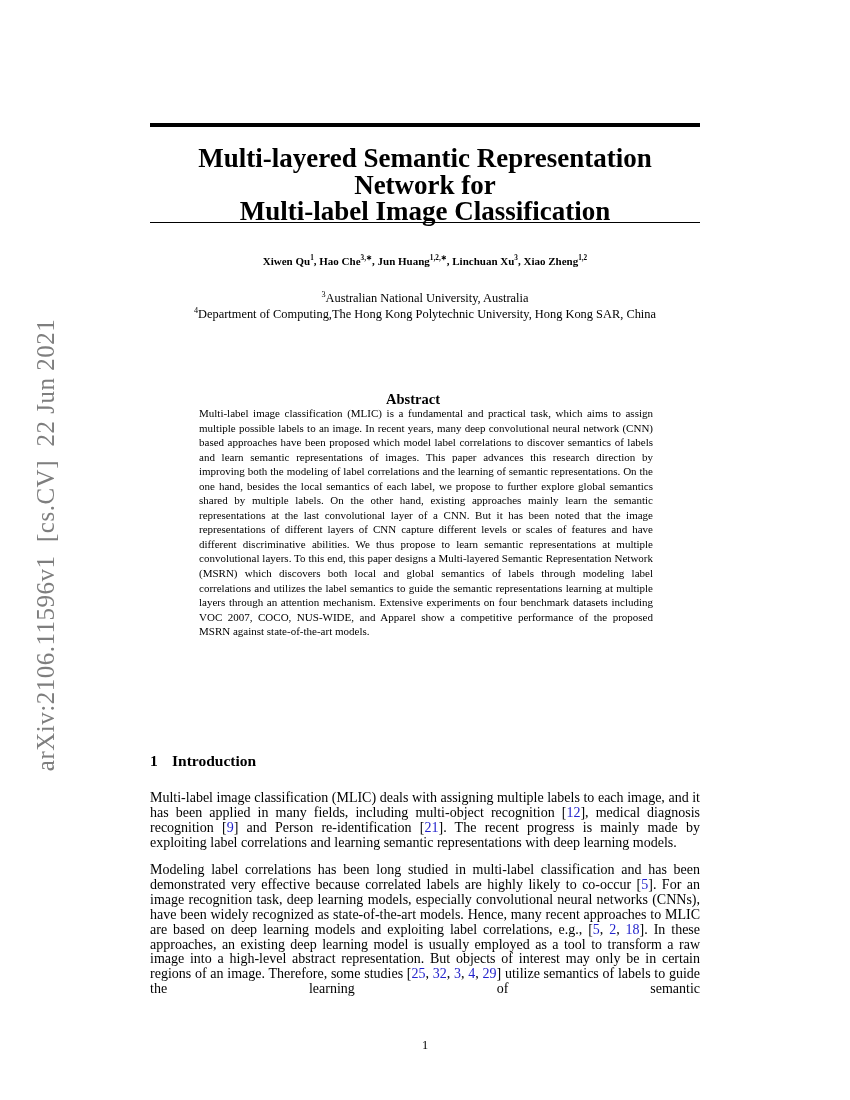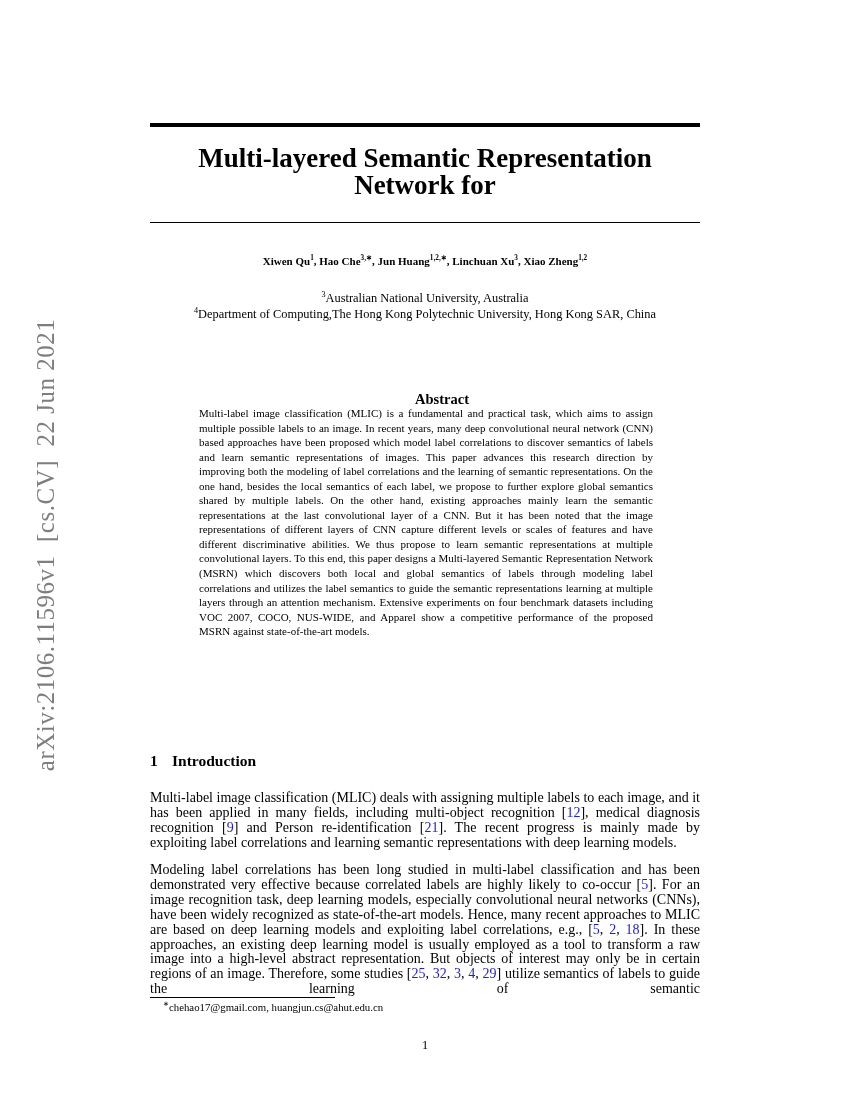--- a/index.html
+++ b/index.html
@@ -21,21 +21,21 @@
   .authors {
     position:absolute; left:150px; top:255px; width:550px; text-align:center;
     font-weight:bold; font-size:11px;
   }
   sup { font-size:0.66em; line-height:0; vertical-align:super; }
   .affils {
     position:absolute; left:150px; top:290px; width:550px; text-align:center;
     font-size:12.4px; line-height:16.4px;
   }
   .abstract-heading {
-    position:absolute; left:167px; top:391px; width:550px; text-align:center;
+    position:absolute; left:138px; top:391px; width:550px; text-align:center;
     font-weight:bold; font-size:14.5px;
   }
   .abstract-body {
     position:absolute; left:199px; top:406px; width:454px;
     text-align:justify; font-size:11px; line-height:14.55px;
   }
   .section-heading {
     position:absolute; left:150px; top:752px; width:550px;
     font-weight:bold; font-size:15.5px;
   }
@@ -56,20 +56,21 @@
 <body>
 
 <div class="page">
 
   <div class="watermark" style="color: rgb(126, 126, 126);">arXiv:2106.11596v1  [cs.CV]  22 Jun 2021</div>
 
   <div class="topbar"></div>
 
   <div class="title">
     <div>Multi-layered Semantic Representation Network for</div>
+    <div>Multi-label Image Classification</div>
   </div>
 
   <div class="title-rule"></div>
 
   <div class="authors">
     <span><span>Xiwen Qu</span><sup>1</sup><span>, </span></span><span><span>Hao Che</span><sup>3,∗</sup><span>, </span></span><span><span>Jun Huang</span><sup>1,2,∗</sup><span>, </span></span><span><span>Linchuan Xu</span><sup>3</sup><span>, </span></span><span><span>Xiao Zheng</span><sup>1,2</sup><span></span></span>
   </div>
 
   <div class="affils">
     <div><sup>3</sup><span>Australian National University, Australia</span></div>
@@ -81,20 +82,16 @@
   <div class="abstract-body">Multi-label image classification (MLIC) is a fundamental and practical task, which aims to assign multiple possible labels to an image. In recent years, many deep convolutional neural network (CNN) based approaches have been proposed which model label correlations to discover semantics of labels and learn semantic representations of images. This paper advances this research direction by improving both the modeling of label correlations and the learning of semantic representations. On the one hand, besides the local semantics of each label, we propose to further explore global semantics shared by multiple labels. On the other hand, existing approaches mainly learn the semantic representations at the last convolutional layer of a CNN. But it has been noted that the image representations of different layers of CNN capture different levels or scales of features and have different discriminative abilities. We thus propose to learn semantic representations at multiple convolutional layers. To this end, this paper designs a Multi-layered Semantic Representation Network (MSRN) which discovers both local and global semantics of labels through modeling label correlations and utilizes the label semantics to guide the semantic representations learning at multiple layers through an attention mechanism. Extensive experiments on four benchmark datasets including VOC 2007, COCO, NUS-WIDE, and Apparel show a competitive performance of the proposed MSRN against state-of-the-art models.</div>
 
   <div class="section-heading">
     <span class="section-number">1</span><span>Introduction</span>
   </div>
 
   <div class="body-para para1">Multi-label image classification (MLIC) deals with assigning multiple labels to each image, and it has been applied in many fields, including multi-object recognition [<span class="cite" style="color: rgb(34, 34, 204);">12</span>], medical diagnosis recognition [<span class="cite" style="color: rgb(34, 34, 204);">9</span>] and Person re-identification [<span class="cite" style="color: rgb(34, 34, 204);">21</span>]. The recent progress is mainly made by exploiting label correlations and learning semantic representations with deep learning models.</div>
 
   <div class="body-para para2">Modeling label correlations has been long studied in multi-label classification and has been demonstrated very effective because correlated labels are highly likely to co-occur [<span class="cite" style="color: rgb(34, 34, 204);">5</span>]. For an image recognition task, deep learning models, especially convolutional neural networks (CNNs), have been widely recognized as state-of-the-art models. Hence, many recent approaches to MLIC are based on deep learning models and exploiting label correlations, e.g., [<span class="cite" style="color: rgb(34, 34, 204);">5</span>, <span class="cite" style="color: rgb(34, 34, 204);">2</span>, <span class="cite" style="color: rgb(34, 34, 204);">18</span>]. In these approaches, an existing deep learning model is usually employed as a tool to transform a raw image into a high-level abstract representation. But objects of interest may only be in certain regions of an image. Therefore, some studies [<span class="cite" style="color: rgb(34, 34, 204);">25</span>, <span class="cite" style="color: rgb(34, 34, 204);">32</span>, <span class="cite" style="color: rgb(34, 34, 204);">3</span>, <span class="cite" style="color: rgb(34, 34, 204);">4</span>, <span class="cite" style="color: rgb(34, 34, 204);">29</span>] utilize semantics of labels to guide the learning of semantic</div>
 
-  <div class="footnote">
-    <div class="footnote-rule"></div>
-    <div class="footnote-text"><sup>∗</sup><span>chehao17@gmail.com, huangjun.cs@ahut.edu.cn</span></div>
-  </div>
 
   <div class="page-number">1</div>
 
 </div>
 
 </body></html>

